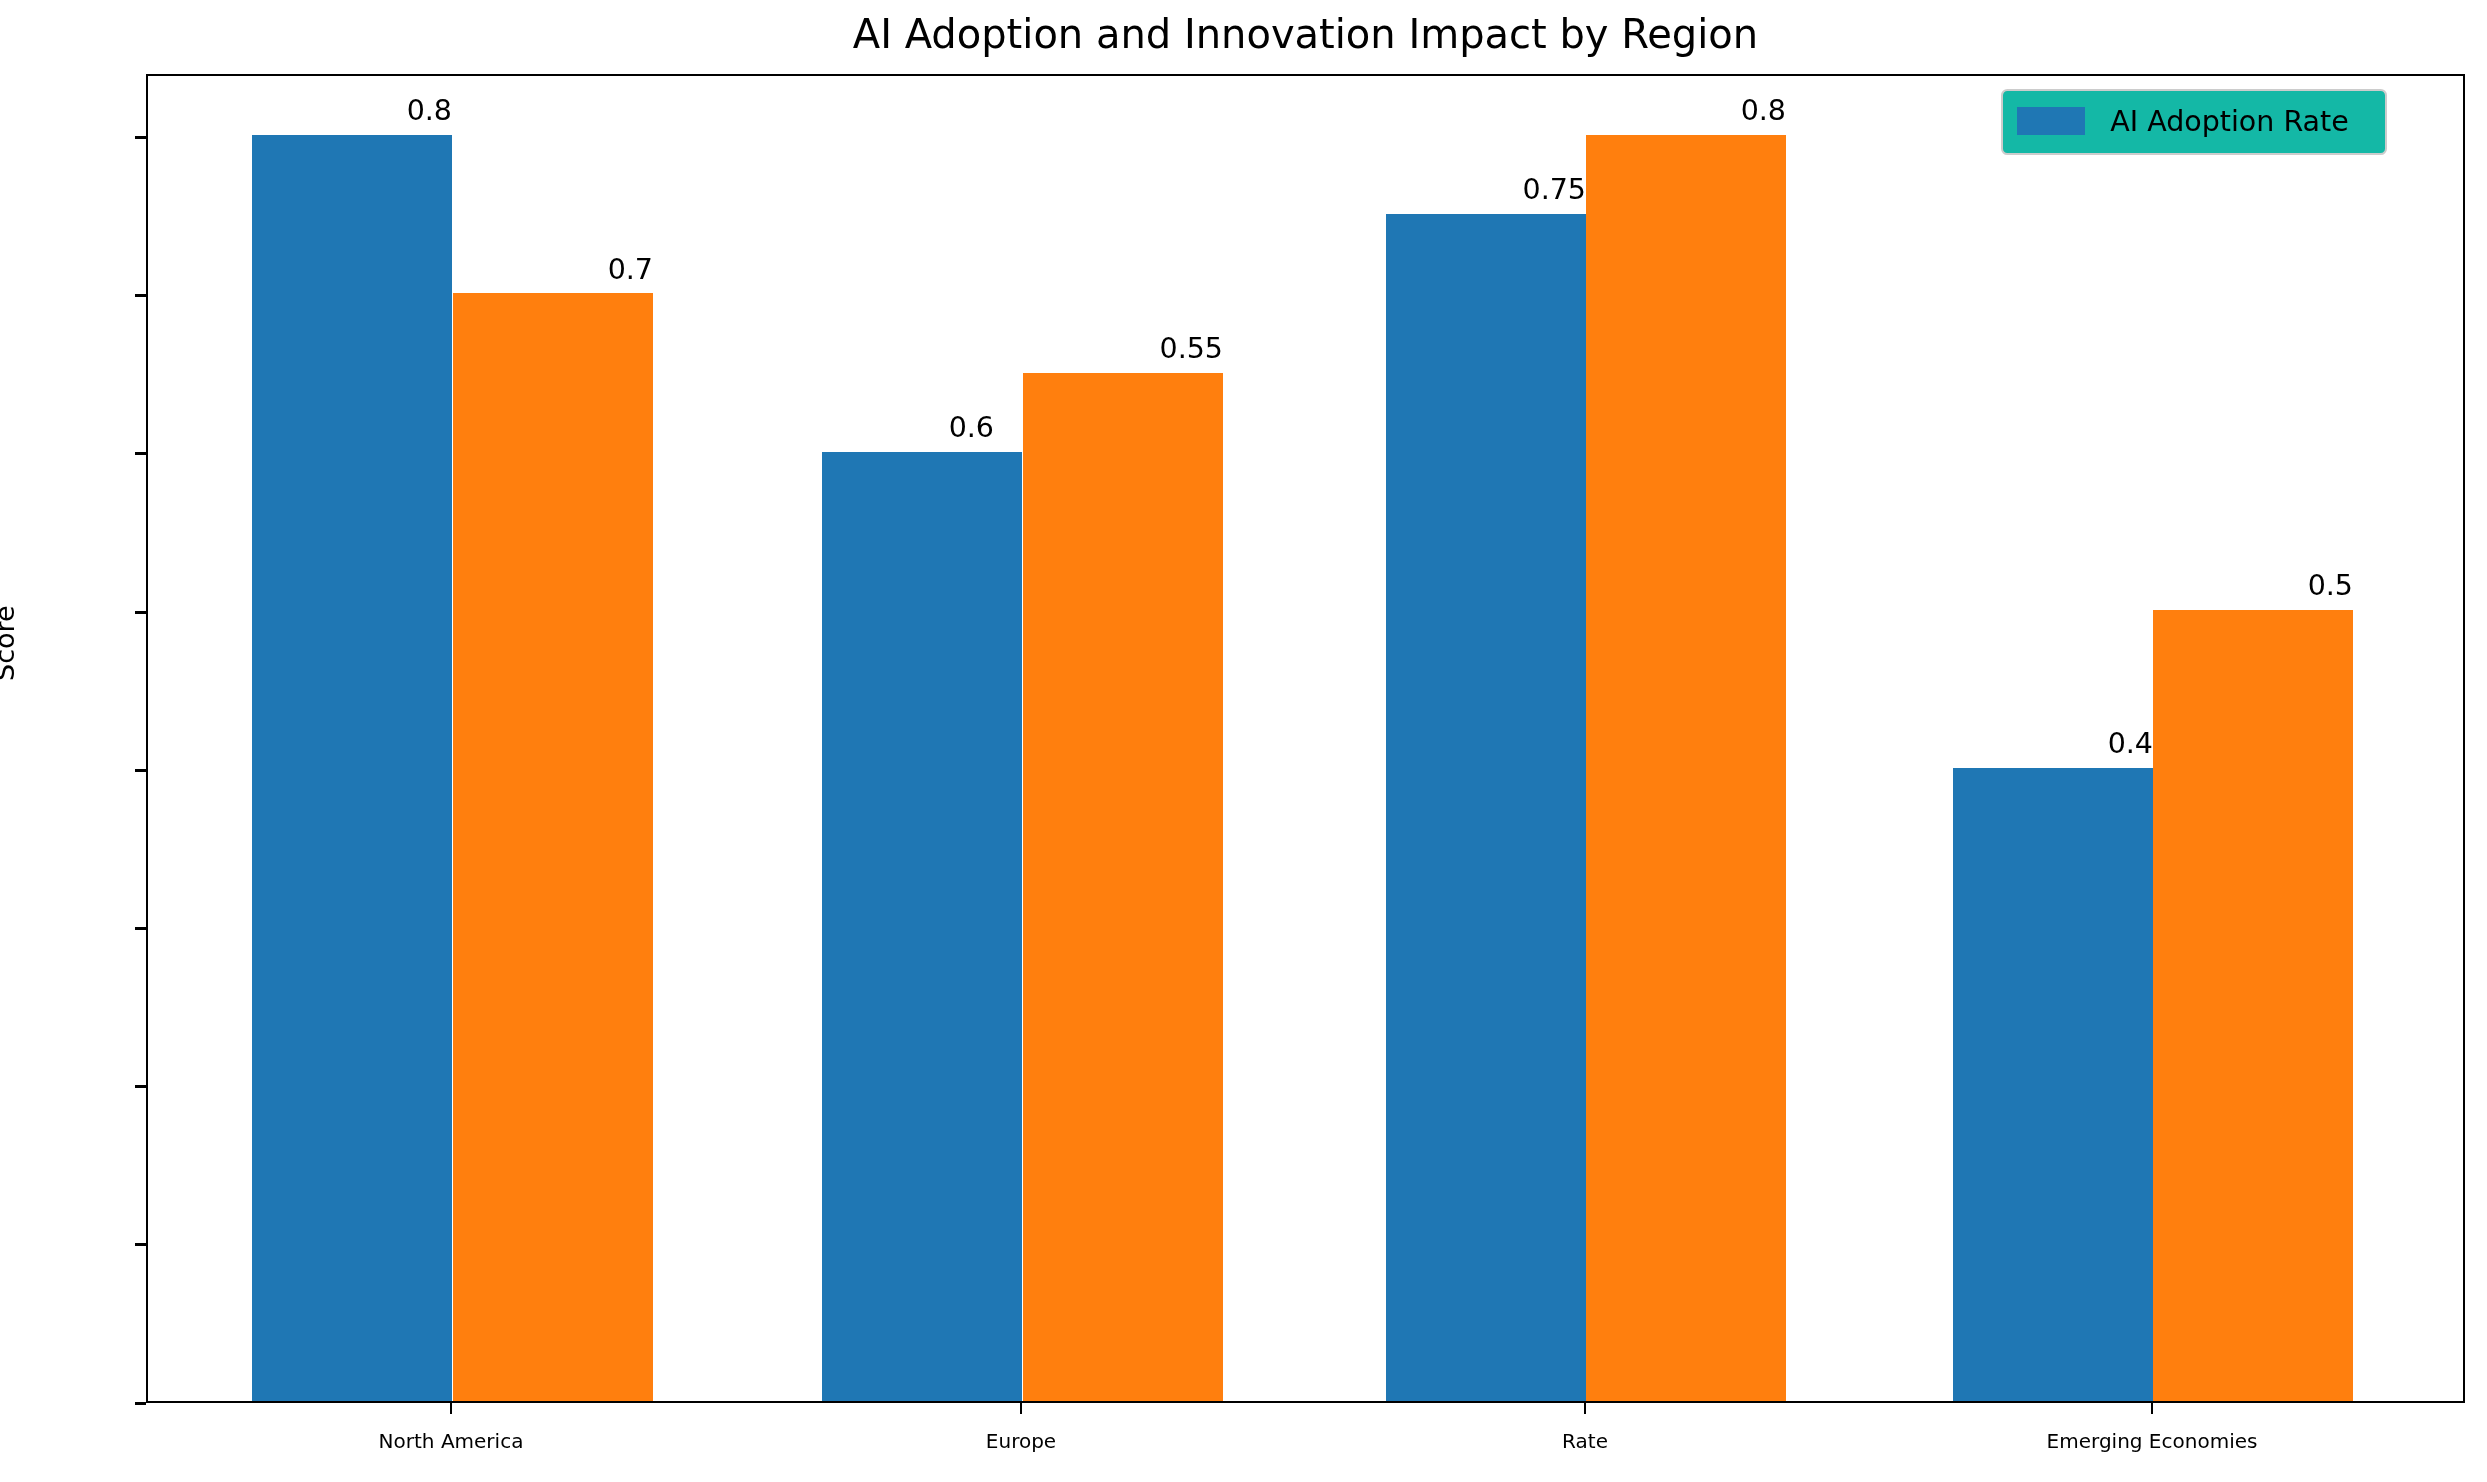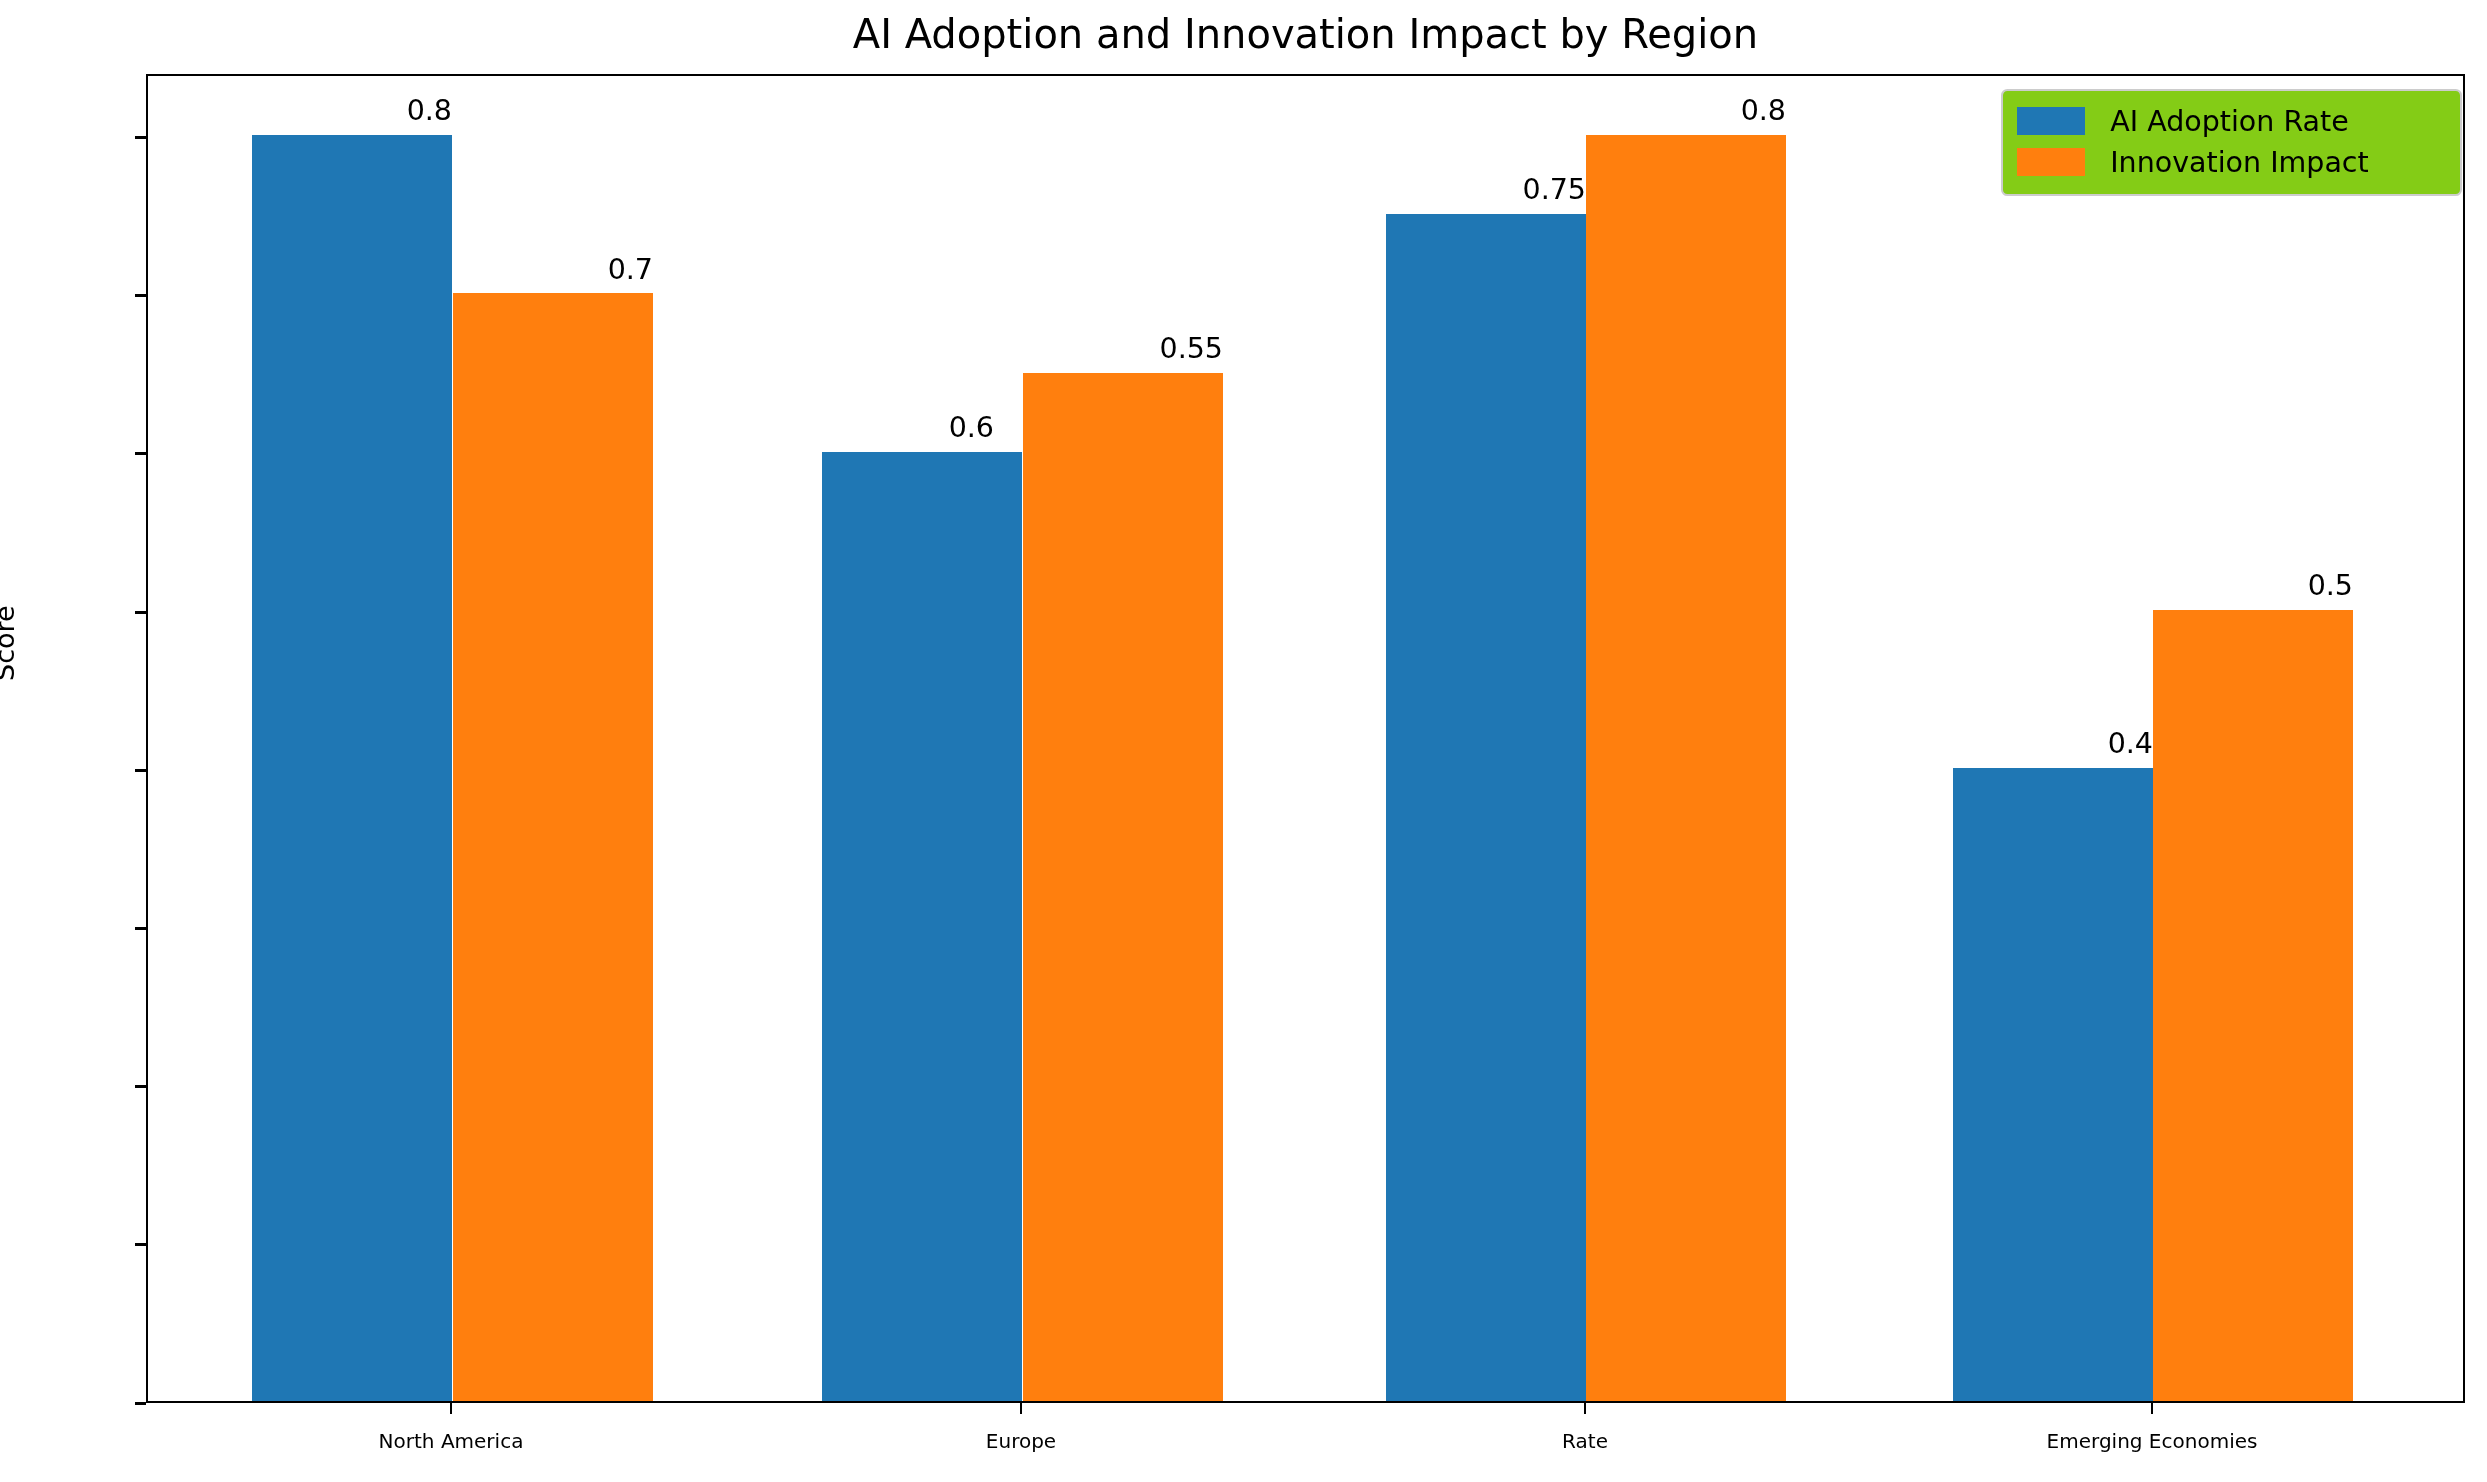--- a/index.html
+++ b/index.html
@@ -99,24 +99,24 @@
     color: #000000;
     line-height: 32px;
     white-space: nowrap;
     transform: translateX(-50%);
   }
   
   #legend {
     position: absolute;
     left: 2001px;
     top: 89px;
-    width: 461px;
+    width: 386px;
     border: 2.4px solid #cccccc;
     border-radius: 6.3px;
-    background: #84cc16;
+    background: #14b8a6;
     padding: 9.5px 14.2px 11px 14.2px;
     box-sizing: border-box;
   }
   .legend-row {
     display: flex;
     align-items: center;
     height: 41px;
   }
   .legend-swatch {
     width: 68px;
@@ -199,20 +199,16 @@
       <div class="xtick-label" style="left: 1585px;">Rate</div>
       <div class="xtick-mark" style="left: 2151px;"></div>
       <div class="xtick-label" style="left: 2152px;">Emerging Economies</div>
     </div>
 
   <div id="legend">
     <div class="legend-row">
       <span class="legend-swatch" style="background: rgb(31, 119, 180);"></span>
       <span class="legend-text">AI Adoption Rate</span>
     </div>
-    <div class="legend-row">
-      <span class="legend-swatch" style="background: rgb(255, 127, 14);"></span>
-      <span class="legend-text">Innovation Impact</span>
-    </div>
   </div>
 
 </div>
 
 
 </body></html>

